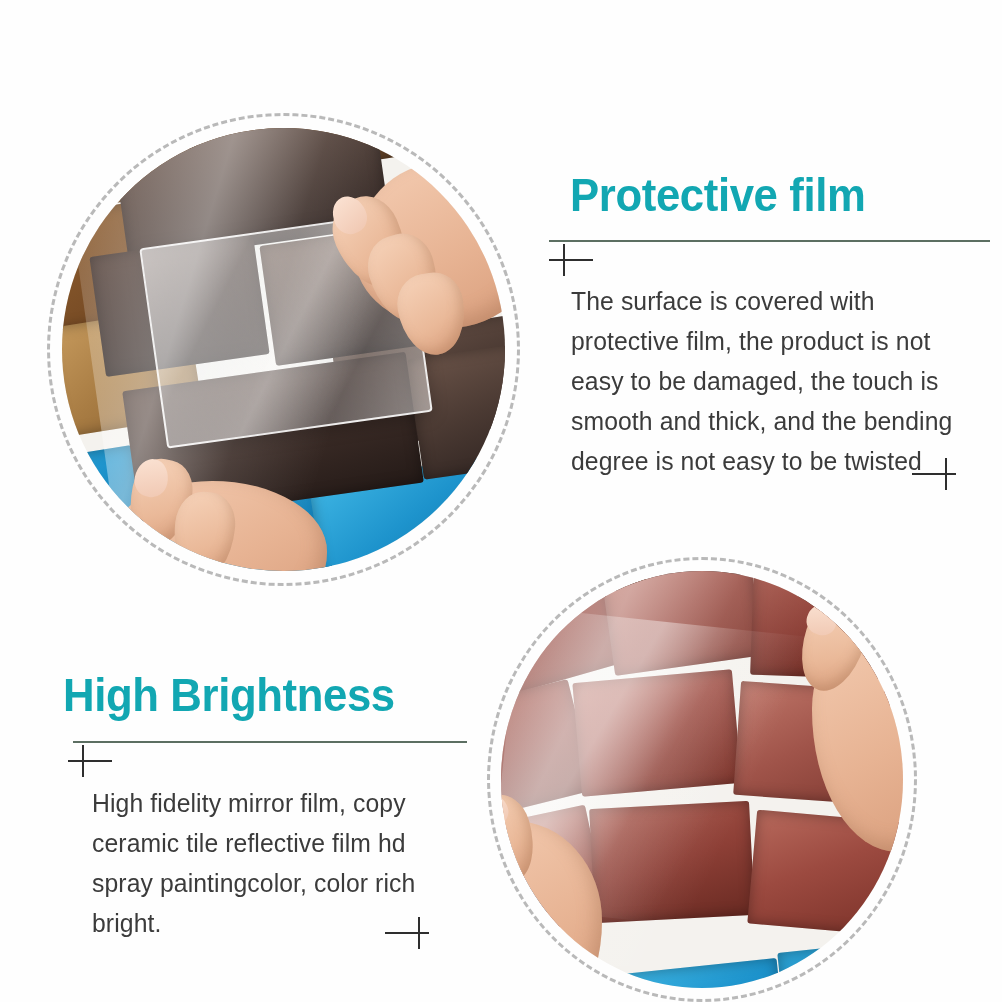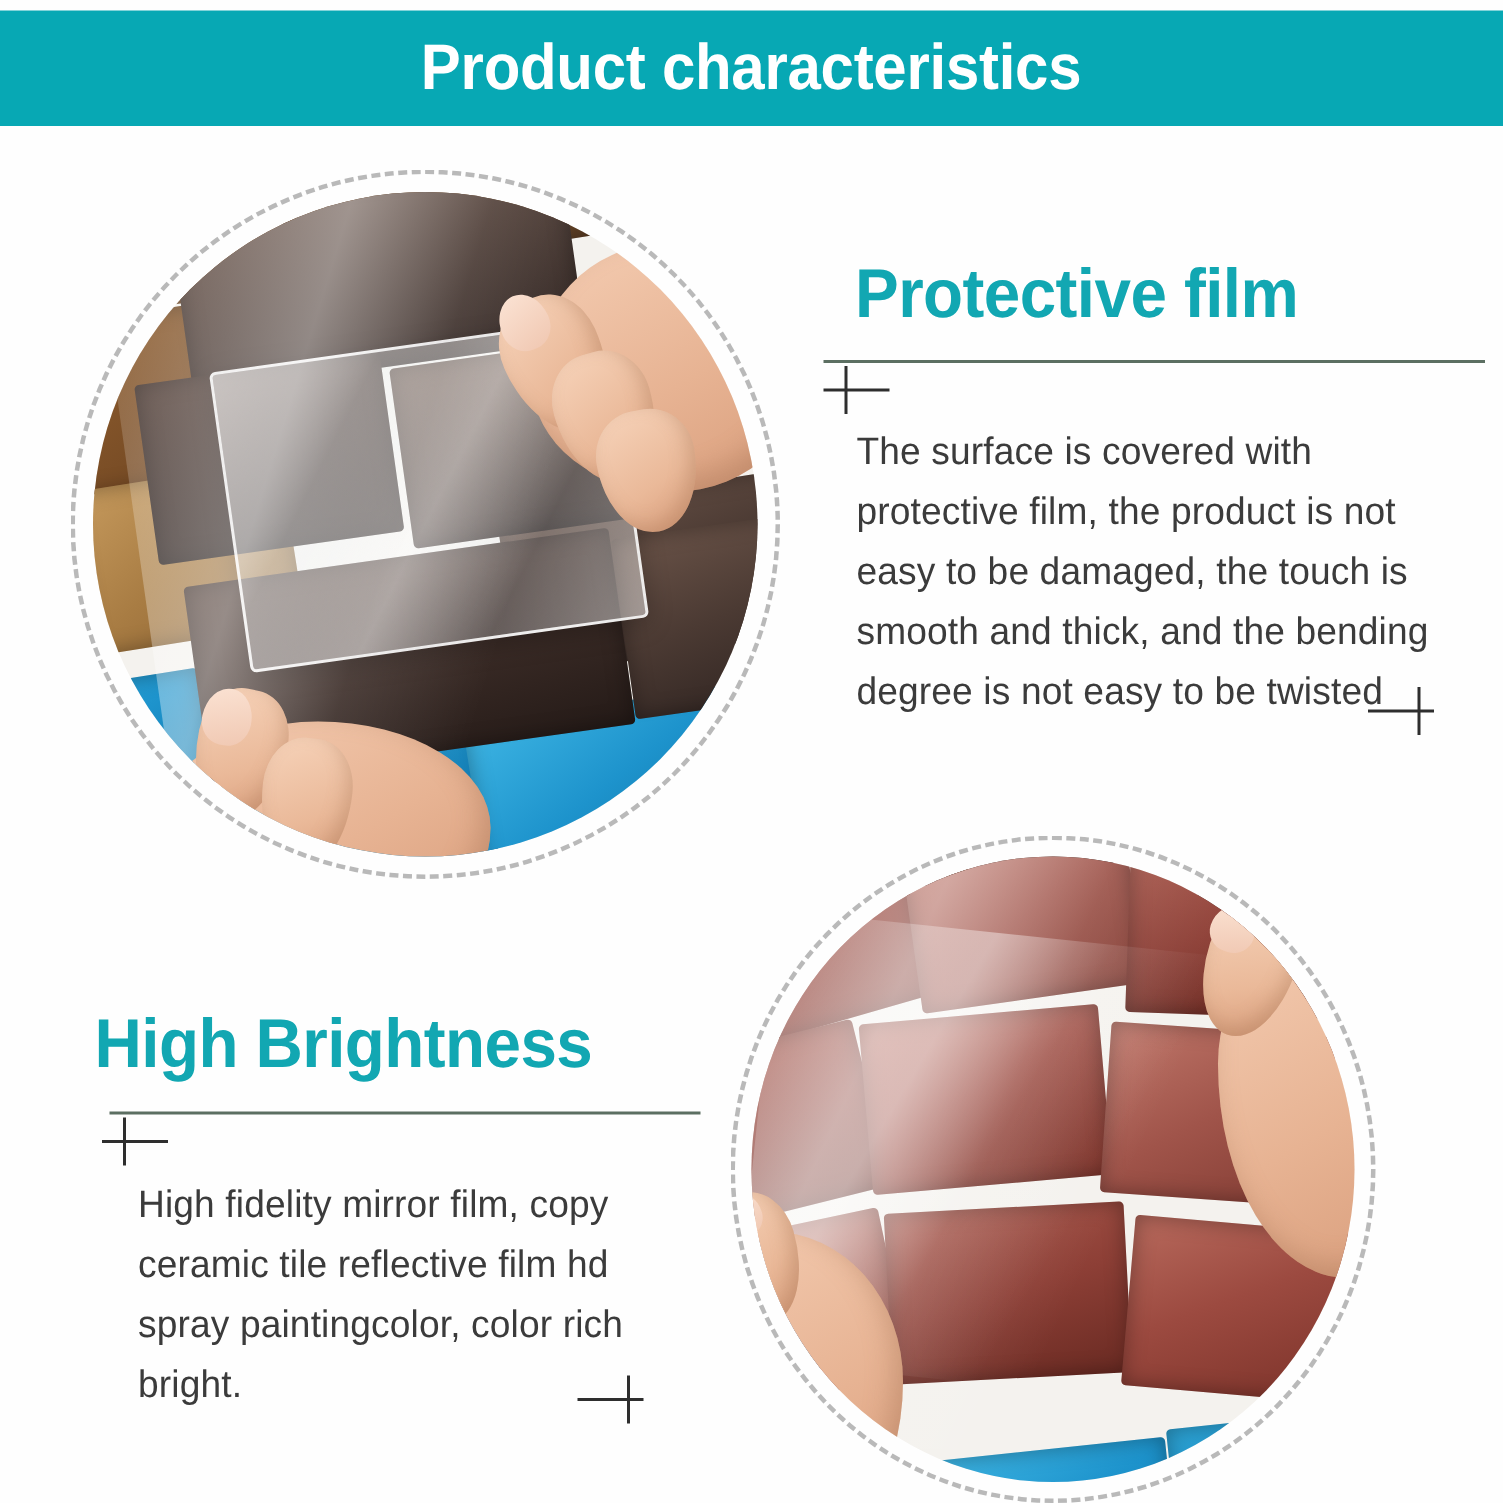--- a/index.html
+++ b/index.html
@@ -193,23 +193,20 @@
     position: absolute;
     background: linear-gradient(160deg, #fbe3d4 0%, #f0c7b1 100%);
     border-radius: 50% 50% 46% 46% / 56% 56% 44% 44%;
   }
 </style>
 </head>
 <body>
 
 <div id="page">
 
-  <div class="header-band">
-    <div class="header-title">Product characteristics</div>
-  </div>
 
   <div class="photo-wrap" style="left:47px; top:113px; width:473px; height:473px;">
     <div class="dash-ring"></div>
     <div class="photo-clip" style="left:15px; top:15px; width:443px; height:443px;">
       <div class="photo-inner">
         <div class="wall">
 
           <div class="grout" style="left:0; top:0; width:100%; height:100%;"></div>
           <div class="tile t-brown1" style="left:-6%;  top:2%;  width:40%; height:22%; transform:rotate(-9deg);"></div>
           <div class="tile t-brown2" style="left:32%;  top:-3%; width:38%; height:21%; transform:rotate(-9deg);"></div>

